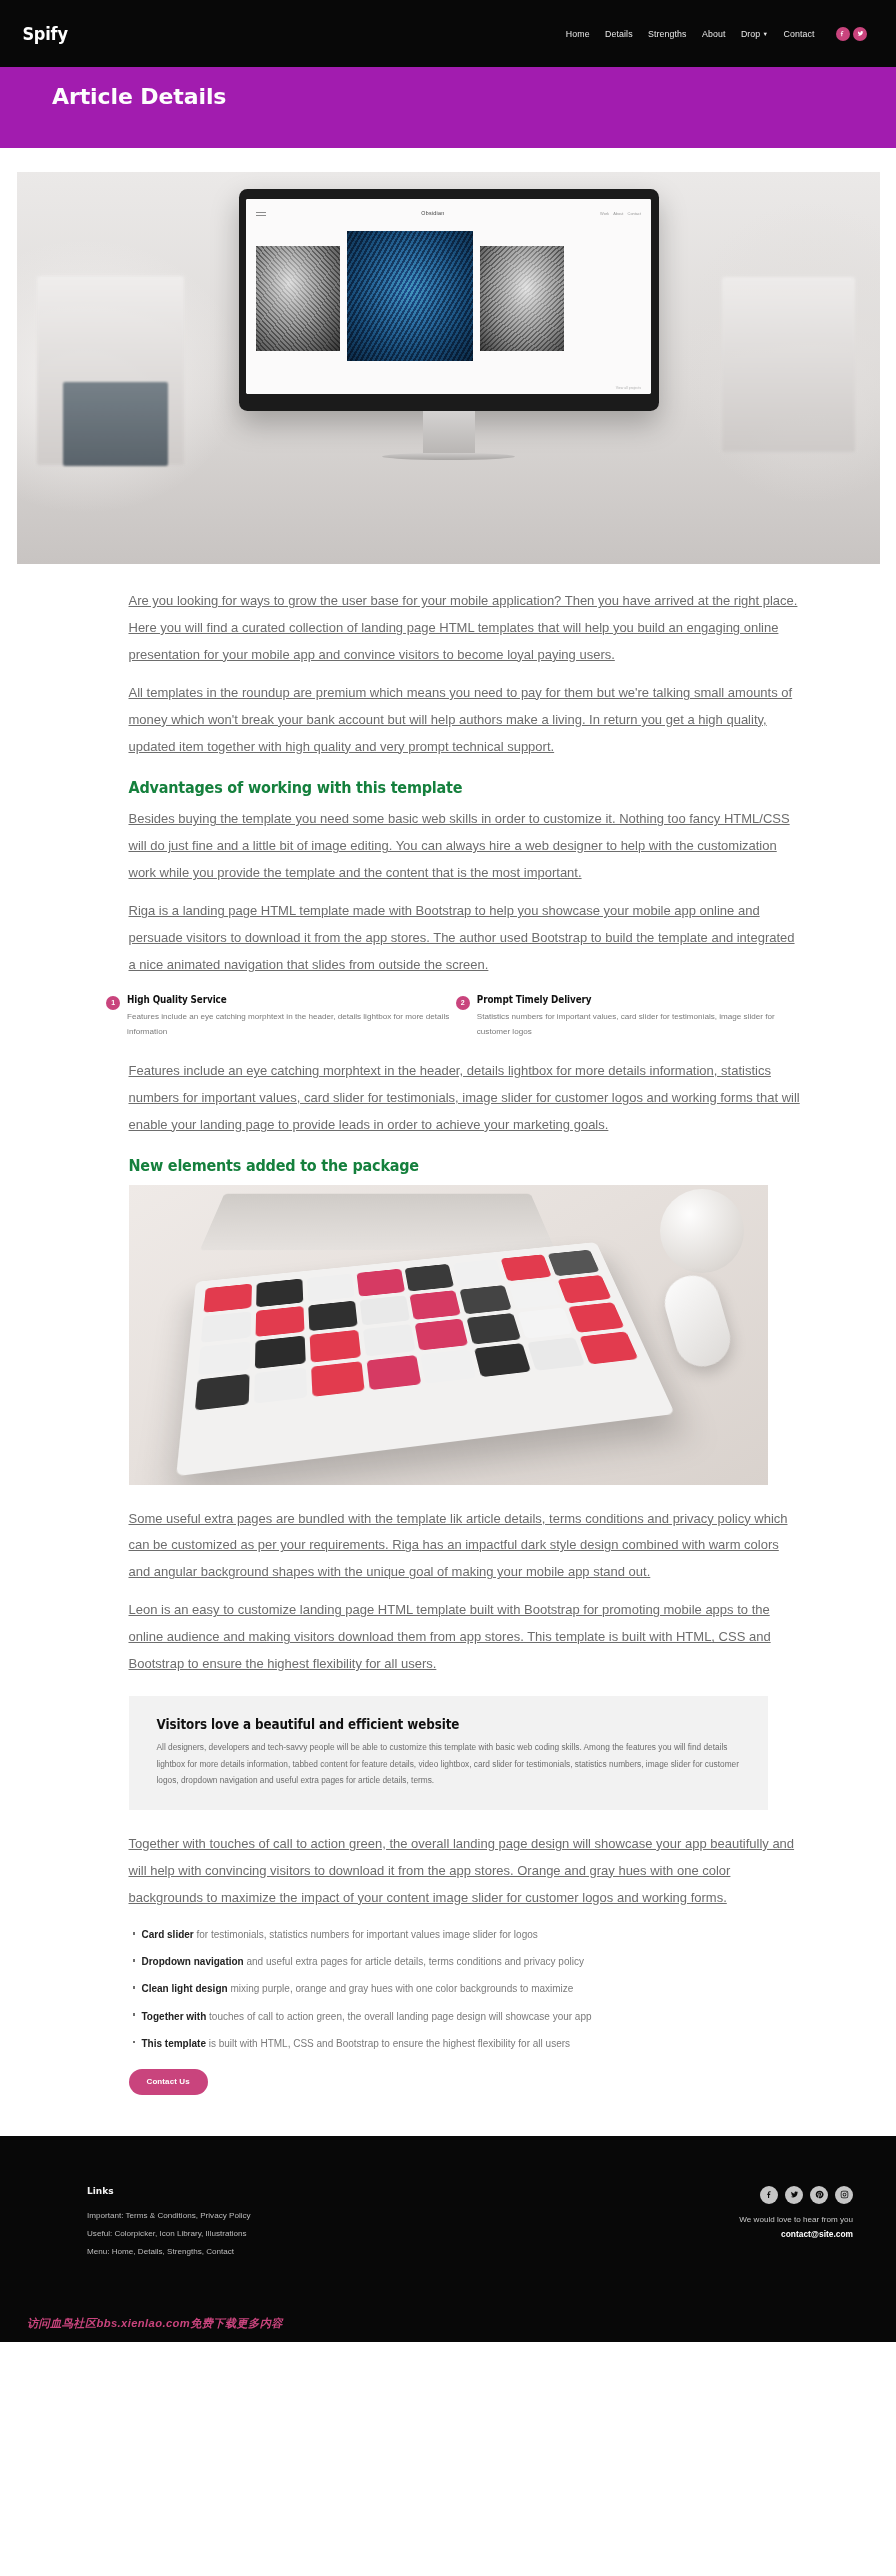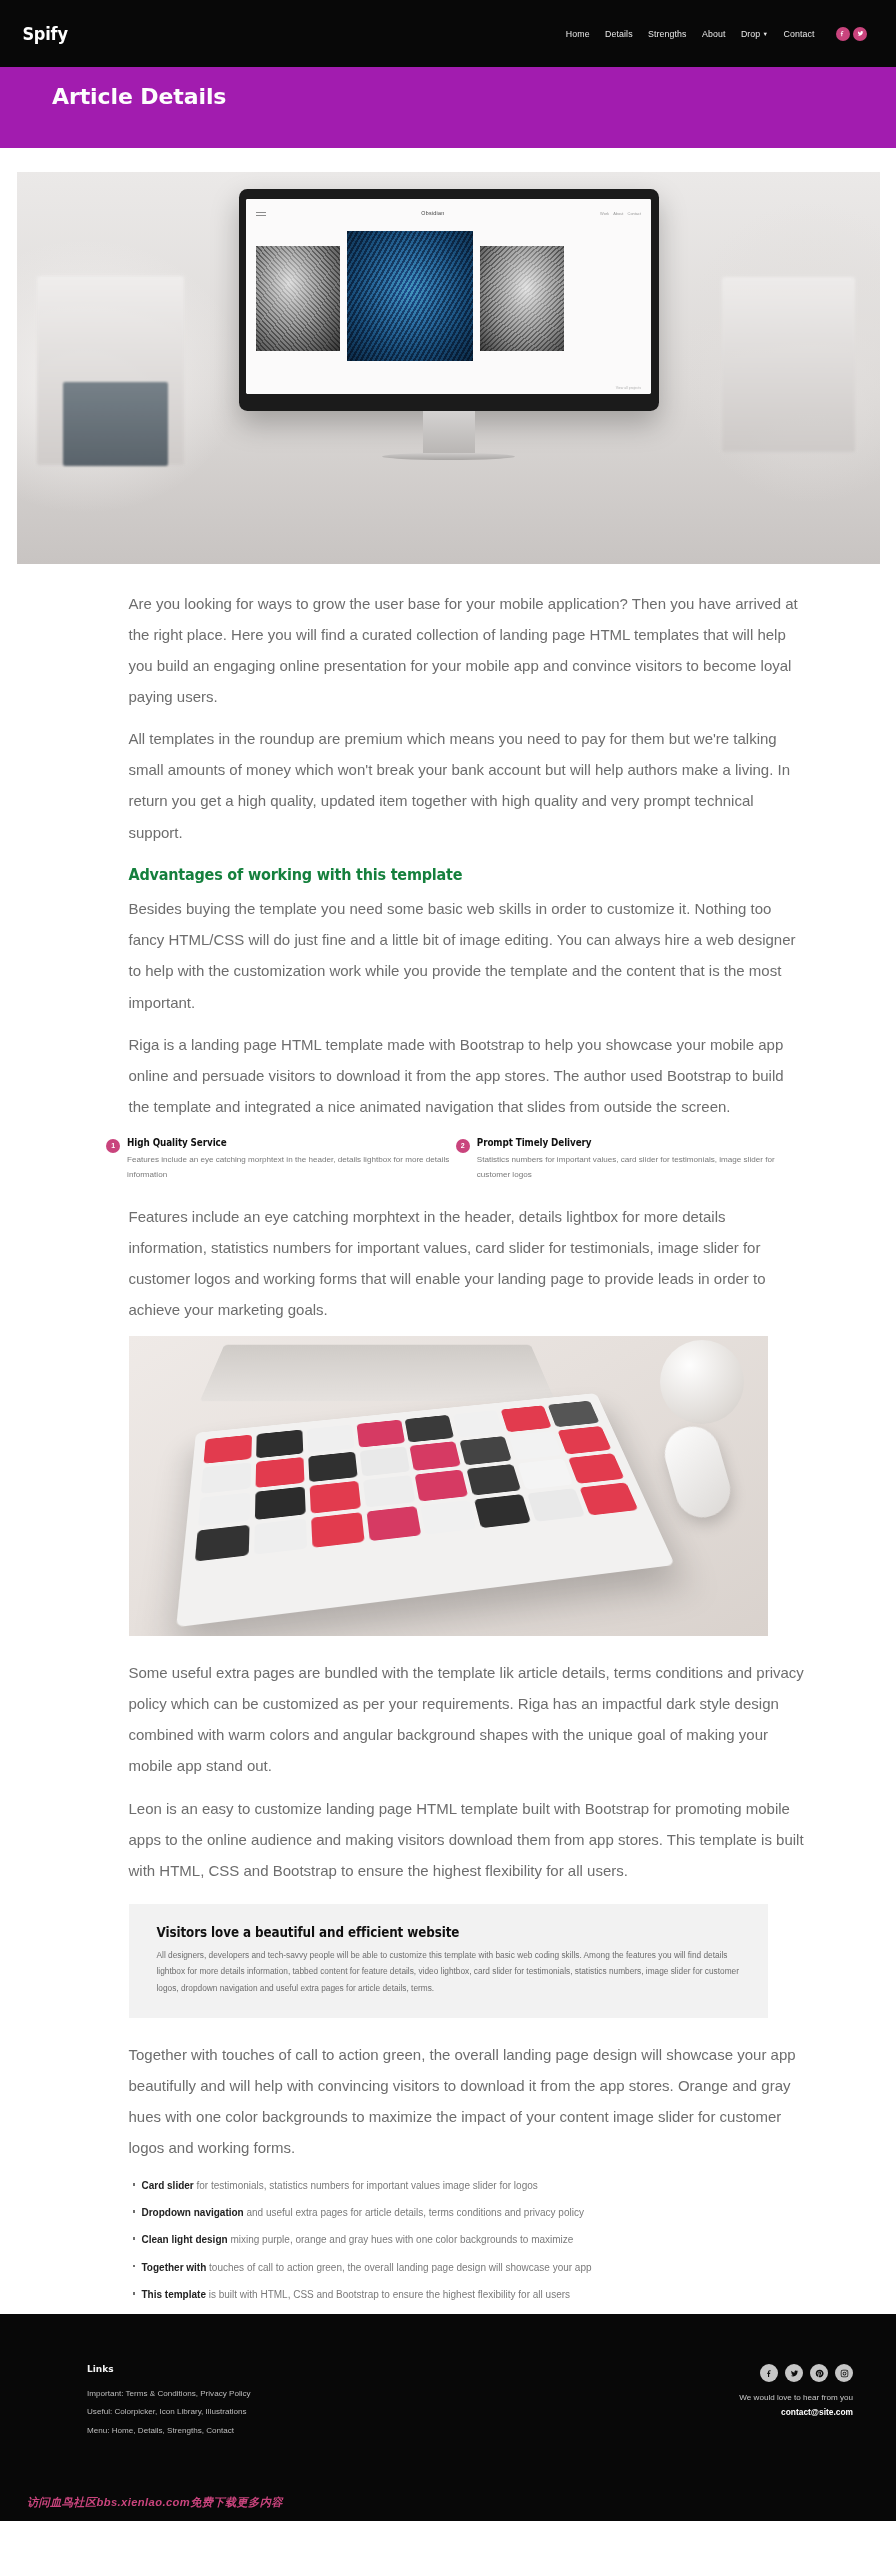--- a/index.html
+++ b/index.html
@@ -157,24 +157,25 @@
   }
 
   
   .article {
     width: 723px;
     margin: 0 auto;
     padding: 24px 0 0 0;
   }
   .p-body {
     color: #6d6d6d;
-    font-size: 15px;
+    font-size: 13px;
     line-height: 2.07;
     margin-bottom: 11.2px;
     font-family: "Liberation Sans Narrow", "Liberation Sans", sans-serif;
+    text-decoration: underline;
   }
   .p-indent { padding-left: 42px; padding-right: 5.6px; }
   h2.sec-title {
     font-size: 16px;
     font-weight: bold;
     color: #15803d;
     letter-spacing: -0.2px;
     margin: 17px 0 9.8px 42px;
     font-family: "DejaVu Sans Condensed", "DejaVu Sans", sans-serif;
   }
@@ -459,20 +460,21 @@
       <div class="feat-num">2</div>
       <div>
         <div class="feat-title">Prompt Timely Delivery</div>
         <div class="feat-text">Statistics numbers for important values, card slider for testimonials, image slider for customer logos</div>
       </div>
     </div>
   </div>
 
   <p class="p-body p-indent" style="margin-top:18px;">Features include an eye catching morphtext in the header, details lightbox for more details information, statistics numbers for important values, card slider for testimonials, image slider for customer logos and working forms that will enable your landing page to provide leads in order to achieve your marketing goals.</p>
 
+  <h2 class="sec-title">New elements added to the package</h2>
 
   <div class="mid-img">
     <div class="laptop-top"></div>
     <div class="glass"></div>
     <div class="tablet">
       <div class="tgrid">
         <div style="background:#e23b4e"></div>
         <div style="background:#2f2f2f"></div>
         <div style="background:#efefef"></div>
         <div style="background:#d63a63"></div>
@@ -520,20 +522,23 @@
   <p class="p-body p-indent" style="margin-top:21px;">Together with touches of call to action green, the overall landing page design will showcase your app beautifully and will help with convincing visitors to download it from the app stores. Orange and gray hues with one color backgrounds to maximize the impact of your content image slider for customer logos and working forms.</p>
 
   <ul class="bullets">
     <li><b>Card slider</b><span> for testimonials, statistics numbers for important values image slider for logos</span></li>
     <li><b>Dropdown navigation</b><span> and useful extra pages for article details, terms conditions and privacy policy</span></li>
     <li><b>Clean light design</b><span> mixing purple, orange and gray hues with one color backgrounds to maximize</span></li>
     <li><b>Together with</b><span> touches of call to action green, the overall landing page design will showcase your app</span></li>
     <li><b>This template</b><span> is built with HTML, CSS and Bootstrap to ensure the highest flexibility for all users</span></li>
   </ul>
 
+  <div class="cta-row">
+    <button class="btn-contact">Contact Us</button>
+  </div>
 
 </main>
 
 <footer class="site-footer">
   <div class="foot-cols">
     <div class="fc-links">
       <div class="foot-h">Links</div>
       <a class="foot-link" href="#">Important: Terms &amp; Conditions, Privacy Policy</a>
       <a class="foot-link" href="#">Useful: Colorpicker, Icon Library, Illustrations</a>
       <a class="foot-link" href="#">Menu: Home, Details, Strengths, Contact</a>

